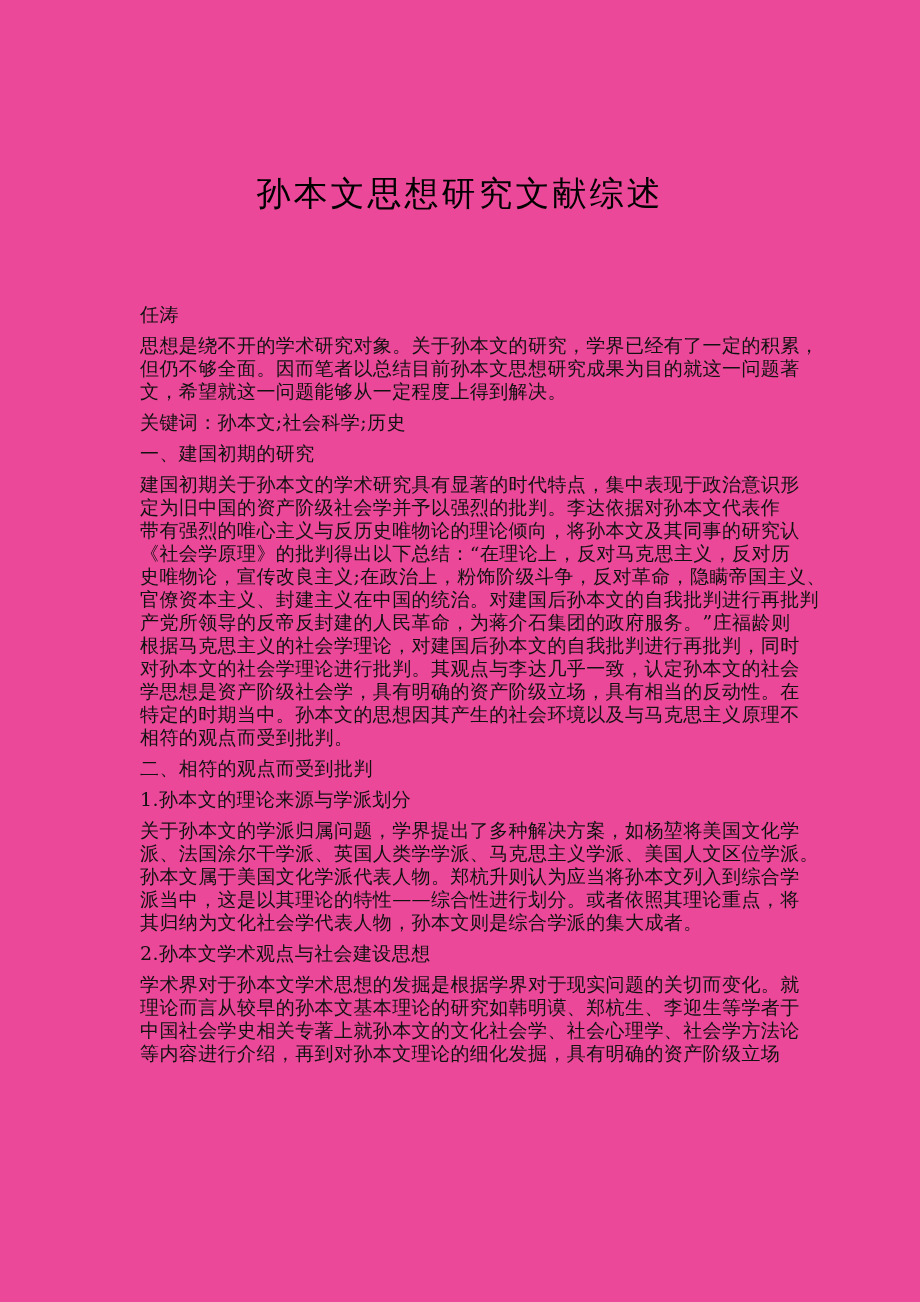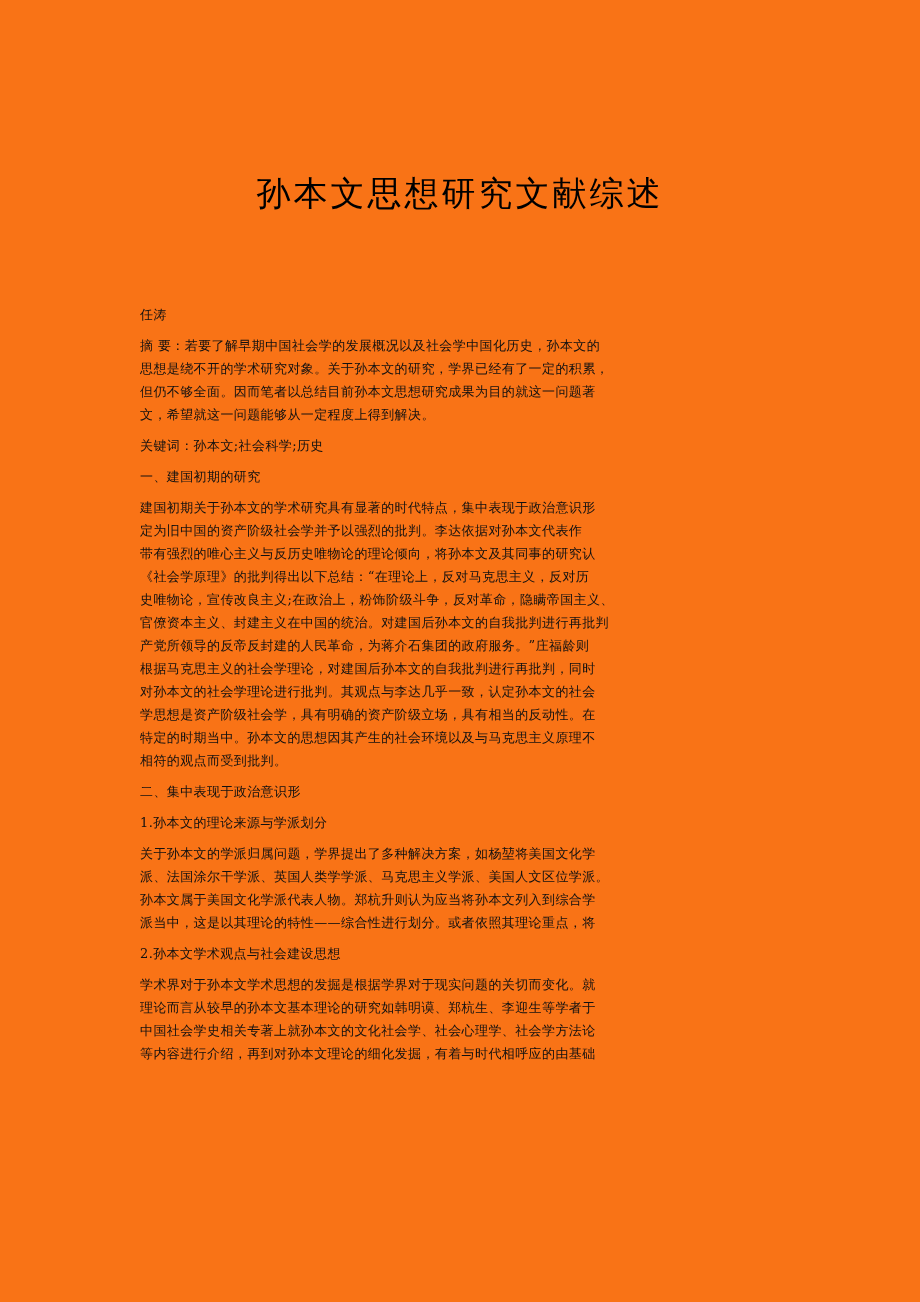--- a/index.html
+++ b/index.html
@@ -1,36 +1,35 @@
 <!DOCTYPE html>
 <html><head>
 <meta charset="utf-8">
 <style>
   html, body { margin: 0; padding: 0; background: #ffffff; }
   body { width: 920px; height: 1302px; position: relative; overflow: hidden;
          font-family: "DejaVu Serif", "Liberation Serif", serif; color: #111; }
-  .page { position: absolute; left: 0; top: 0; width: 920px; height: 1302px; background: #f97316; }
+  .page { position: absolute; left: 0; top: 0; width: 920px; height: 1302px; background: #ec4899; }
   .title { position: absolute; top: 168px; left: 0; width: 920px; text-align: center;
            font-size: 34px; letter-spacing: 3px; color: #000; line-height: 50px; }
   .content { position: absolute; left: 140px; top: 303px; width: 640px;
-             font-size: 13px; line-height: 23px; letter-spacing: 0.4px; }
+             font-size: 19px; line-height: 23px; letter-spacing: 0.4px; }
   .para { margin: 0 0 8px 0; text-align: justify; text-align-last: left; }
   .line { display: block; white-space: nowrap; }
 </style>
 </head>
 <body>
 
 <div class="page">
   <div class="title">孙本文思想研究文献综述</div>
 
   <div class="content">
     <p class="para">任涛</p>
 
     <p class="para">
-      <span class="line">摘  要：若要了解早期中国社会学的发展概况以及社会学中国化历史，孙本文的</span>
       <span class="line">思想是绕不开的学术研究对象。关于孙本文的研究，学界已经有了一定的积累，</span>
       <span class="line">但仍不够全面。因而笔者以总结目前孙本文思想研究成果为目的就这一问题著</span>
       <span class="line">文，希望就这一问题能够从一定程度上得到解决。</span>
     </p>
 
     <p class="para">关键词：孙本文;社会科学;历史</p>
 
     <p class="para">一、建国初期的研究</p>
 
     <p class="para">
@@ -41,33 +40,34 @@
       <span class="line">史唯物论，宣传改良主义;在政治上，粉饰阶级斗争，反对革命，隐瞒帝国主义、</span>
       <span class="line">官僚资本主义、封建主义在中国的统治。对建国后孙本文的自我批判进行再批判</span>
       <span class="line">产党所领导的反帝反封建的人民革命，为蒋介石集团的政府服务。”庄福龄则</span>
       <span class="line">根据马克思主义的社会学理论，对建国后孙本文的自我批判进行再批判，同时</span>
       <span class="line">对孙本文的社会学理论进行批判。其观点与李达几乎一致，认定孙本文的社会</span>
       <span class="line">学思想是资产阶级社会学，具有明确的资产阶级立场，具有相当的反动性。在</span>
       <span class="line">特定的时期当中。孙本文的思想因其产生的社会环境以及与马克思主义原理不</span>
       <span class="line">相符的观点而受到批判。</span>
     </p>
 
-    <p class="para">二、集中表现于政治意识形</p>
+    <p class="para">二、相符的观点而受到批判</p>
 
     <p class="para">1.孙本文的理论来源与学派划分</p>
 
     <p class="para">
       <span class="line">关于孙本文的学派归属问题，学界提出了多种解决方案，如杨堃将美国文化学</span>
       <span class="line">派、法国涂尔干学派、英国人类学学派、马克思主义学派、美国人文区位学派。</span>
       <span class="line">孙本文属于美国文化学派代表人物。郑杭升则认为应当将孙本文列入到综合学</span>
       <span class="line">派当中，这是以其理论的特性——综合性进行划分。或者依照其理论重点，将</span>
+      <span class="line">其归纳为文化社会学代表人物，孙本文则是综合学派的集大成者。</span>
     </p>
 
     <p class="para">2.孙本文学术观点与社会建设思想</p>
 
     <p class="para">
       <span class="line">学术界对于孙本文学术思想的发掘是根据学界对于现实问题的关切而变化。就</span>
       <span class="line">理论而言从较早的孙本文基本理论的研究如韩明谟、郑杭生、李迎生等学者于</span>
       <span class="line">中国社会学史相关专著上就孙本文的文化社会学、社会心理学、社会学方法论</span>
-      <span class="line">等内容进行介绍，再到对孙本文理论的细化发掘，有着与时代相呼应的由基础</span>
+      <span class="line">等内容进行介绍，再到对孙本文理论的细化发掘，具有明确的资产阶级立场</span>
     </p>
   </div>
 </div>
 
 </body></html>

